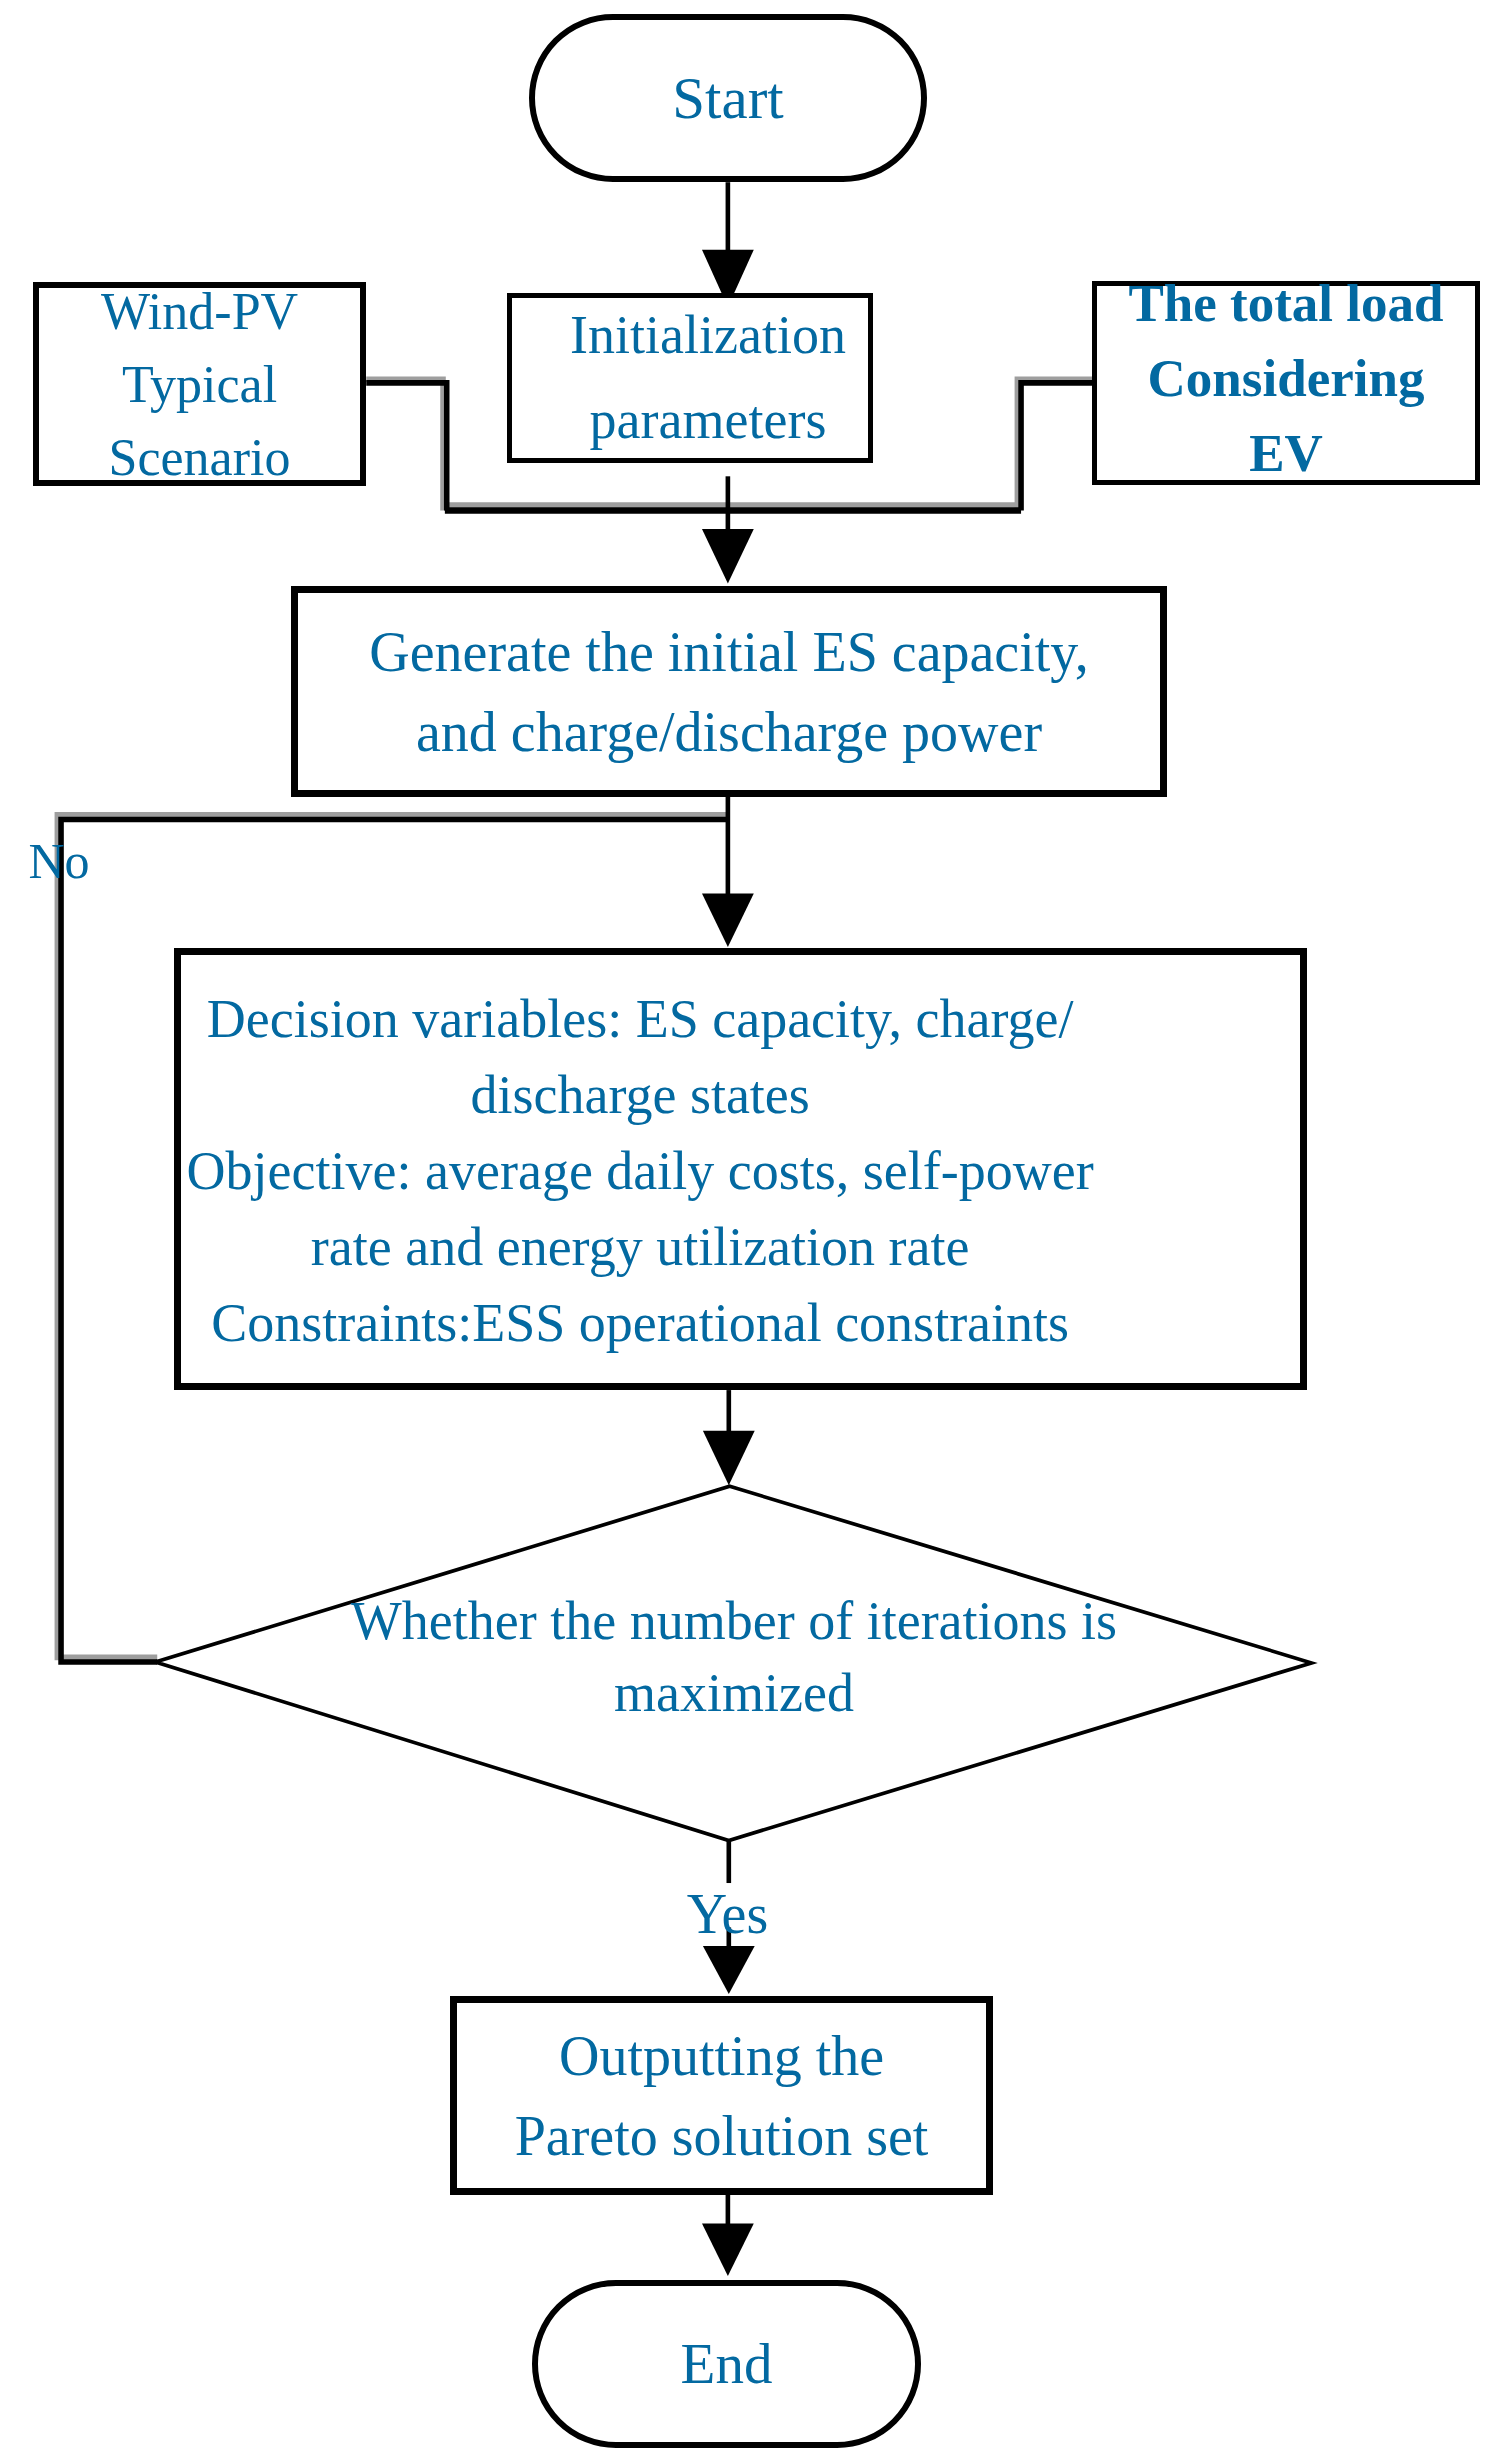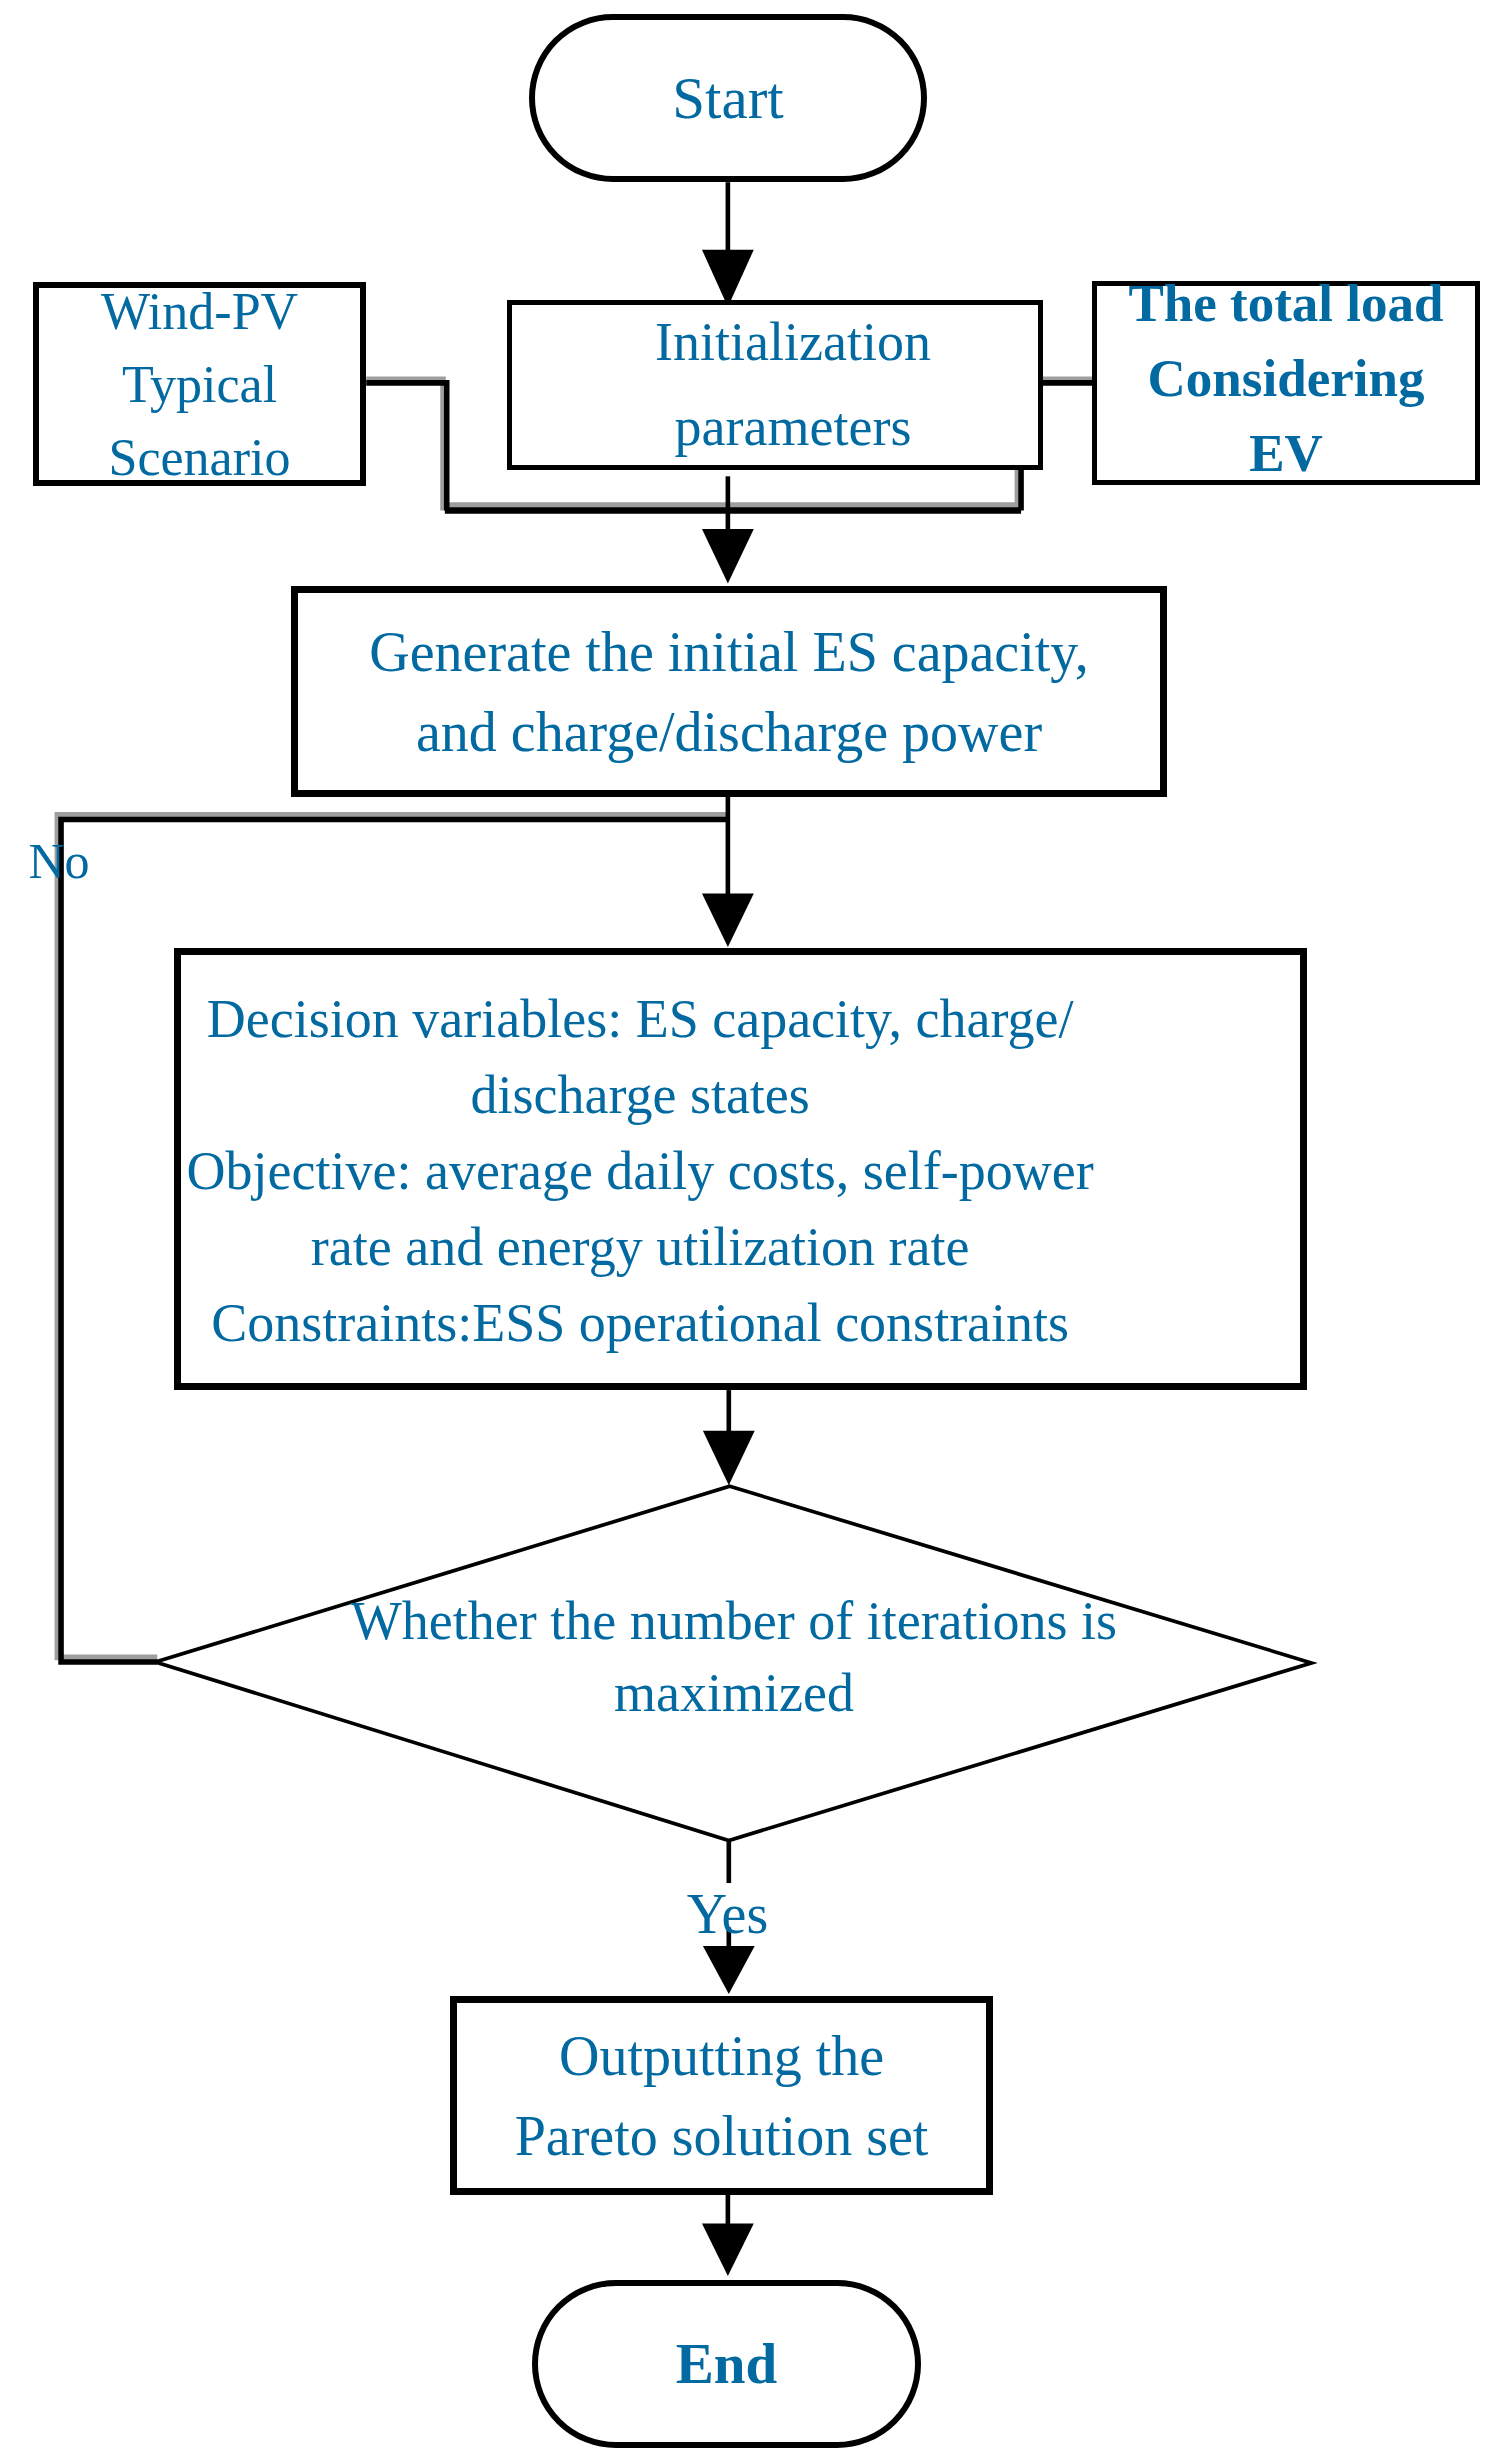--- a/index.html
+++ b/index.html
@@ -27,30 +27,30 @@
     flex-direction: column;
     align-items: center;
     justify-content: center;
     text-align: center;
     z-index: 2;
     line-height: 1.2;
   }
   .oval { border-radius: 88px; border-width: 6.5px; }
 
   .start-node   { left: 529px; top: 14px;   width: 398px; height: 168px; font-size: 59px; }
-  .init-node    { left: 507px; top: 300px;  width: 536px; height: 170px; font-size: 54px; line-height: 85px; padding-left: 36px; }
+  .init-node    { left: 507px; top: 293px;  width: 366px; height: 170px; font-size: 54px; line-height: 85px; padding-left: 36px; }
   .windpv-node  { left: 33px;  top: 282px;  width: 333px; height: 204px; font-size: 52px; line-height: 73px; border-width: 6.5px; }
   .load-node    { left: 1092px; top: 281px; width: 388px; height: 204px; font-size: 53px; line-height: 75px; font-weight: bold; }
   .load-node .lines { margin-top: -9.3px; }
   .generate-node{ left: 291px; top: 586px;  width: 876px; height: 211px; font-size: 56px; line-height: 80px; border-width: 7.4px; }
   .decision-node{ left: 174px; top: 948px; width: 1133px; height: 442px; font-size: 54px; line-height: 76px;
                   border-width: 7.4px; align-items: flex-start; justify-content: flex-start;
                   text-align: center; padding: 26px 7.4px 0 5.6px; }
   .output-node  { left: 450px; top: 1996px; width: 543px; height: 199px; font-size: 56px; line-height: 80px; border-width: 7.4px; }
-  .end-node     { left: 532px; top: 2280px; width: 389px; height: 168px; font-size: 57px; font-weight: bold; }
+  .end-node     { left: 532px; top: 2280px; width: 389px; height: 168px; font-size: 57px; }
 
   .float-label {
     position: absolute;
     z-index: 3;
     display: flex;
     align-items: center;
     justify-content: center;
     background: transparent;
   }
   .diamond-label { left: 157px; top: 1578px; width: 1154px; height: 157px;

